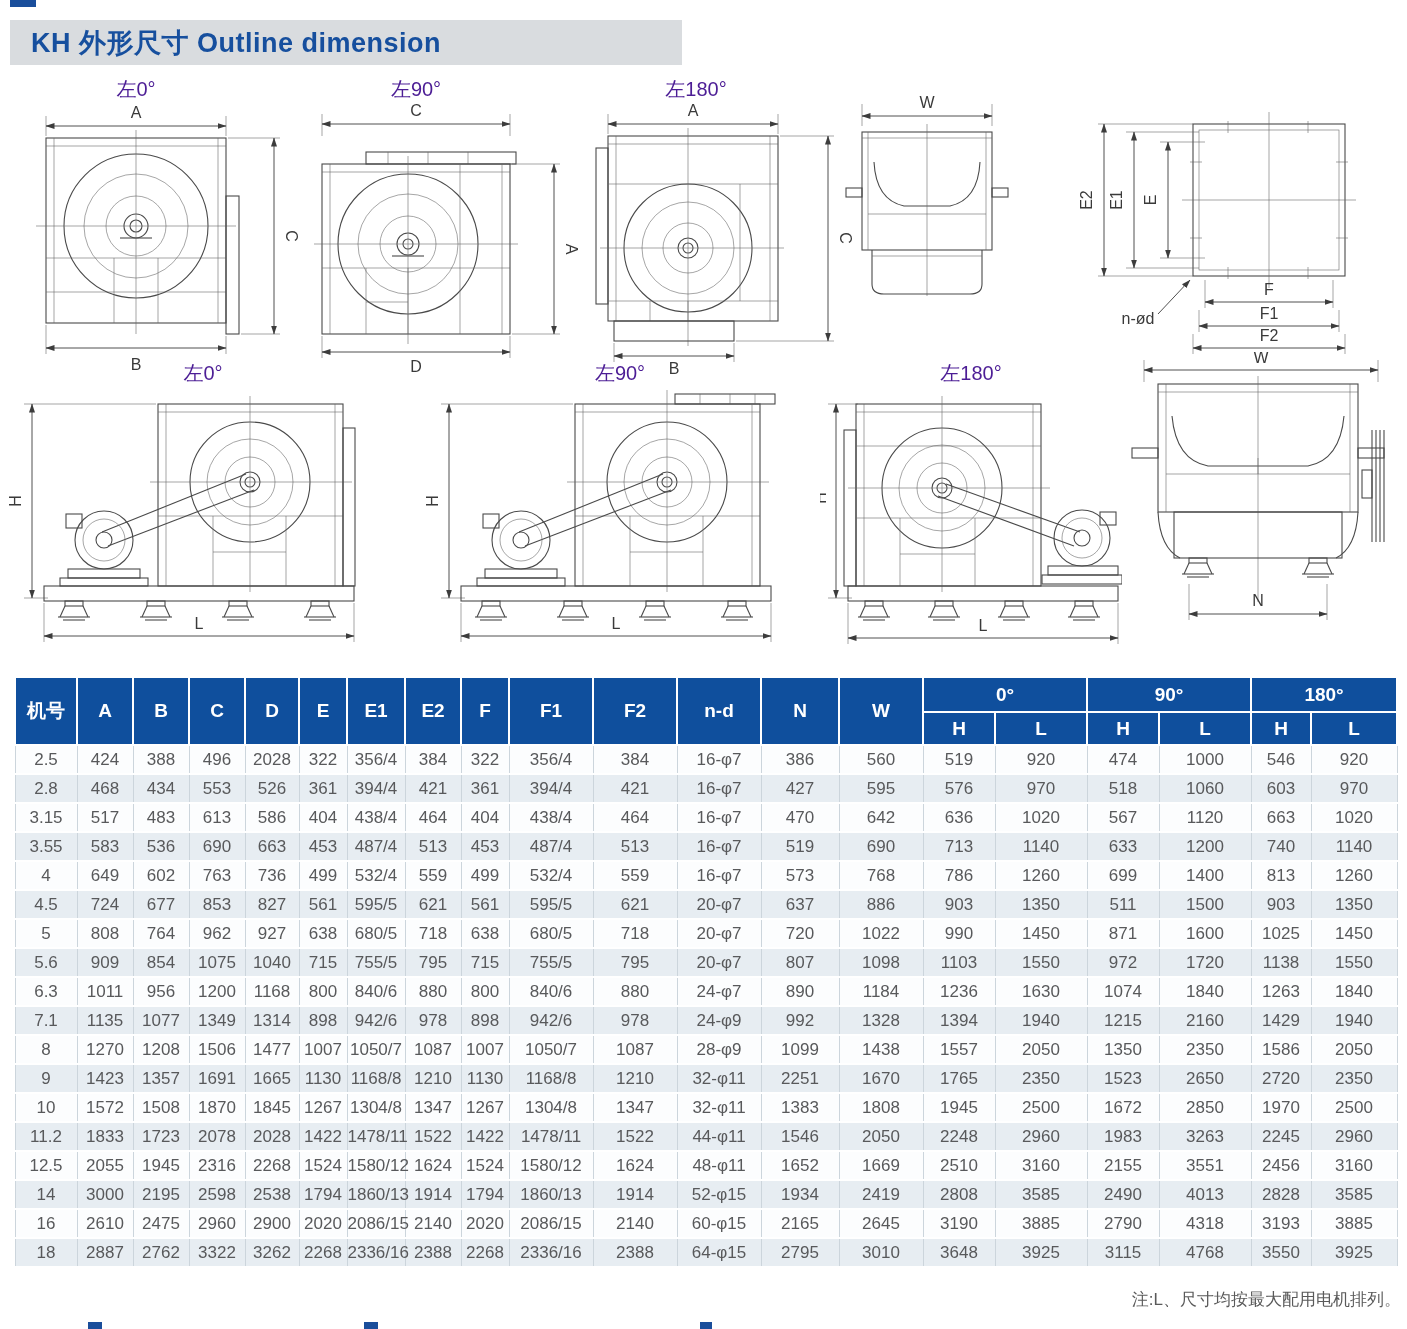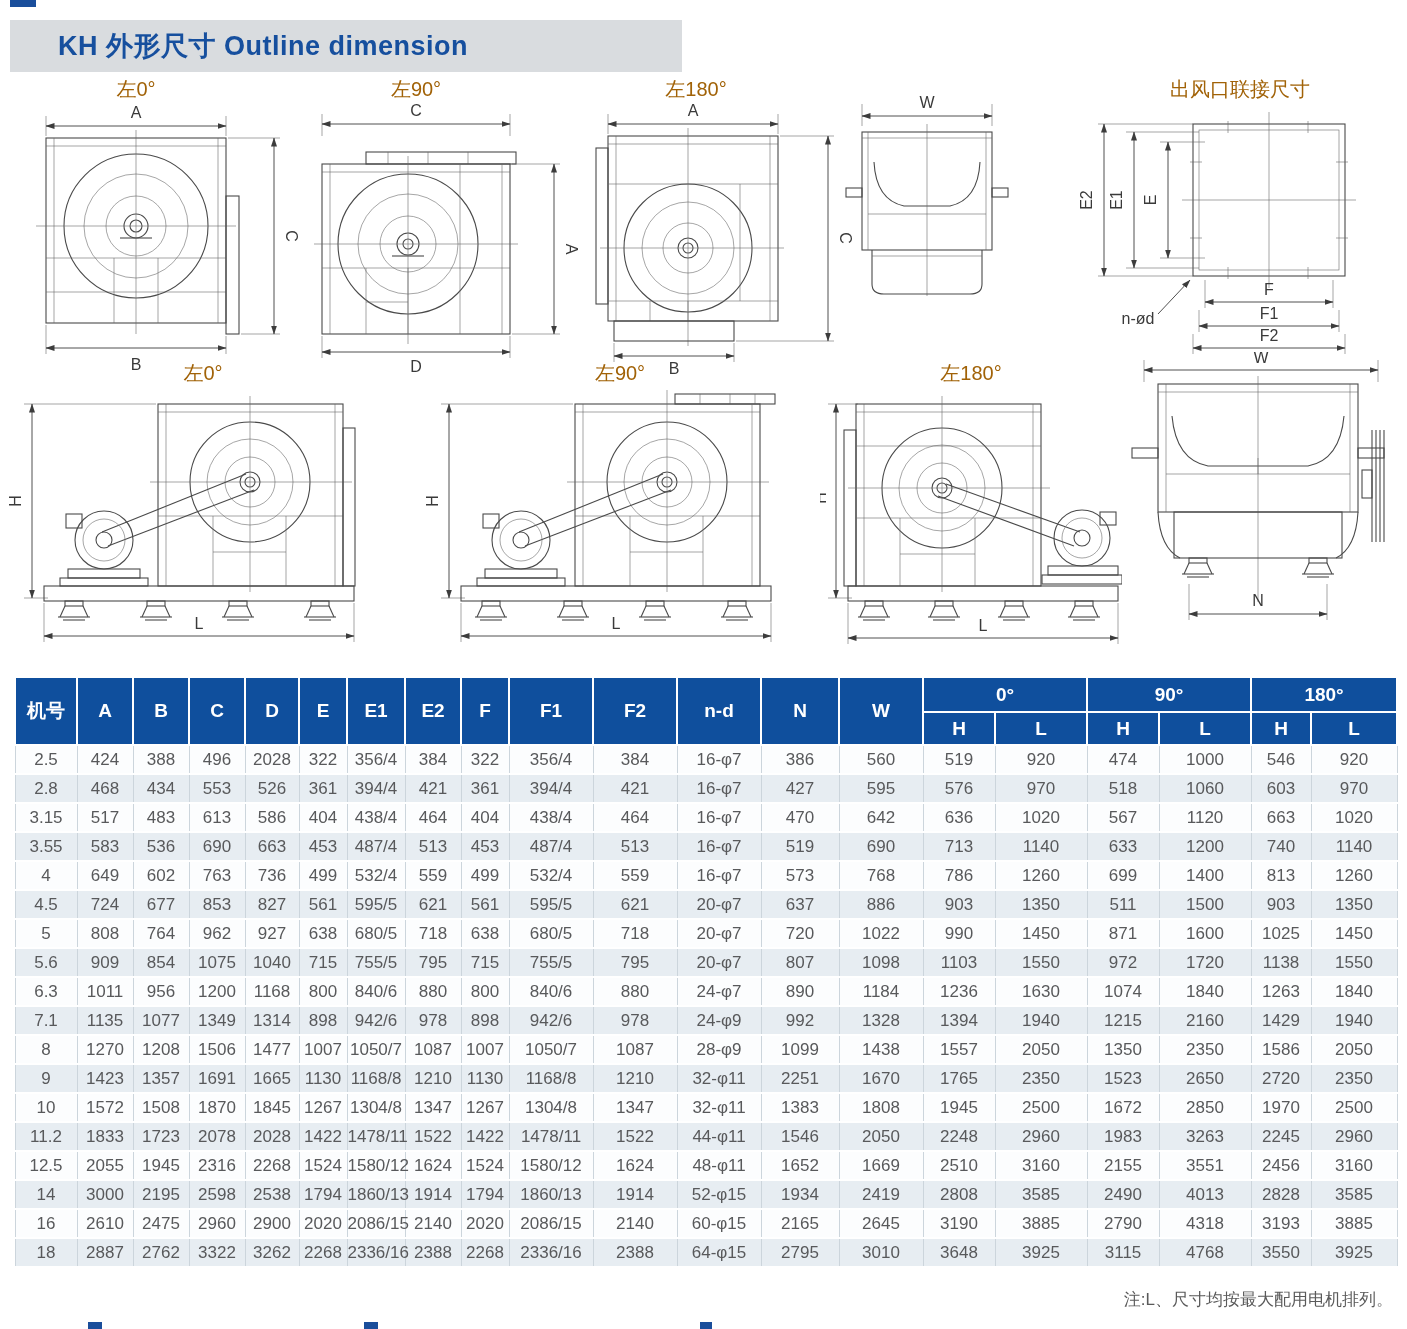--- a/index.html
+++ b/index.html
@@ -1,34 +1,34 @@
 <!DOCTYPE html>
 <html><head>
 <meta charset="utf-8">
 <style>
   html,body{margin:0;padding:0}
   body{width:1407px;height:1329px;background:#ffffff;font-family:"Liberation Sans",sans-serif;position:relative;overflow:hidden}
   .page{position:absolute;inset:0}
   .crop{position:absolute;background:#1a4e9b}
-  .titlebar{position:absolute;left:10px;top:20px;width:672px;height:52px;background:#d9dcdf;display:flex;align-items:center;padding-left:48px;box-sizing:border-box}
+  .titlebar{position:absolute;left:10px;top:20px;width:672px;height:45px;background:#d9dcdf;display:flex;align-items:center;padding-left:21px;box-sizing:border-box}
   .titlebar span{font-size:27px;font-weight:bold;color:#164f9e;letter-spacing:.5px}
-  .vlabel{position:absolute;text-align:center;font-size:20px;color:#a16207}
+  .vlabel{position:absolute;text-align:center;font-size:20px;color:#4c1d95}
   .drw{position:absolute}
   svg .s{stroke:#4a4a4a;stroke-width:1.1;fill:none}
   svg .t{stroke:#6a6a6a;stroke-width:.6;fill:none}
   svg .d{stroke:#3c3c3c;stroke-width:.9;fill:none}
   svg text{font-family:"Liberation Sans",sans-serif;fill:#3a3a3a;font-size:16px}
   .tablewrap{position:absolute;left:14px;top:676px;width:1380px}
   table{border-collapse:collapse;table-layout:fixed;width:1380px}
   th{background:#0f4f9d;color:#fff;font-weight:bold;border:2px solid #fff;font-size:19px;height:31px;padding:0;text-align:center}
   tr.h1 th{height:33px}
   td{border-right:1px solid #ccd5dc;border-left:1px solid #ccd5dc;border-bottom:2px solid #fff;
      font-size:17px;color:#58595b;text-align:center;height:27px;padding:0;background:#fcfdfe;white-space:nowrap}
   tr.alt td{background:#e7edf2}
-  .footnote{position:absolute;right:14px;top:1288px;font-size:17px;color:#5a5a5a}
+  .footnote{position:absolute;right:6px;top:1288px;font-size:17px;color:#5a5a5a}
 </style>
 </head>
 <body>
 
 <div class="page">
 
   <div class="crop" style="left:10px;top:0;width:26px;height:7px"></div>
   <div class="crop" style="left:88px;top:1322px;width:14px;height:7px"></div>
   <div class="crop" style="left:364px;top:1322px;width:14px;height:7px"></div>
   <div class="crop" style="left:700px;top:1322px;width:12px;height:7px"></div>
@@ -48,21 +48,20 @@
         <line x1="9" y1="5" x2="14" y2="16"></line>
         <line x1="-16" y1="16" x2="16" y2="16"></line>
         <line x1="-11" y1="19" x2="11" y2="19"></line>
       </g>
     </defs>
   </svg>
 
   <div class="vlabel" style="left:28px;top:76px;width:216px">左0°</div>
   <div class="vlabel" style="left:308px;top:76px;width:216px">左90°</div>
   <div class="vlabel" style="left:588px;top:76px;width:216px">左180°</div>
-  <div class="vlabel" style="left:1090px;top:76px;width:300px">出风口联接尺寸</div>
 
   <svg class="drw" style="left:28px;top:96px" width="272" height="278">
     <line class="t" x1="18" y1="20" x2="18" y2="40"></line>
     <line class="t" x1="198" y1="20" x2="198" y2="40"></line>
     <line class="d" x1="18" y1="30" x2="198" y2="30" marker-start="url(#arw)" marker-end="url(#arw)"></line>
     <text x="108" y="22" text-anchor="middle">A</text>
     <rect class="s" x="18" y="42" width="180" height="185"></rect>
     <line class="t" x1="26" y1="42" x2="26" y2="227"></line>
     <line class="t" x1="190" y1="42" x2="190" y2="227"></line>
     <line class="t" x1="18" y1="50" x2="198" y2="50"></line>

